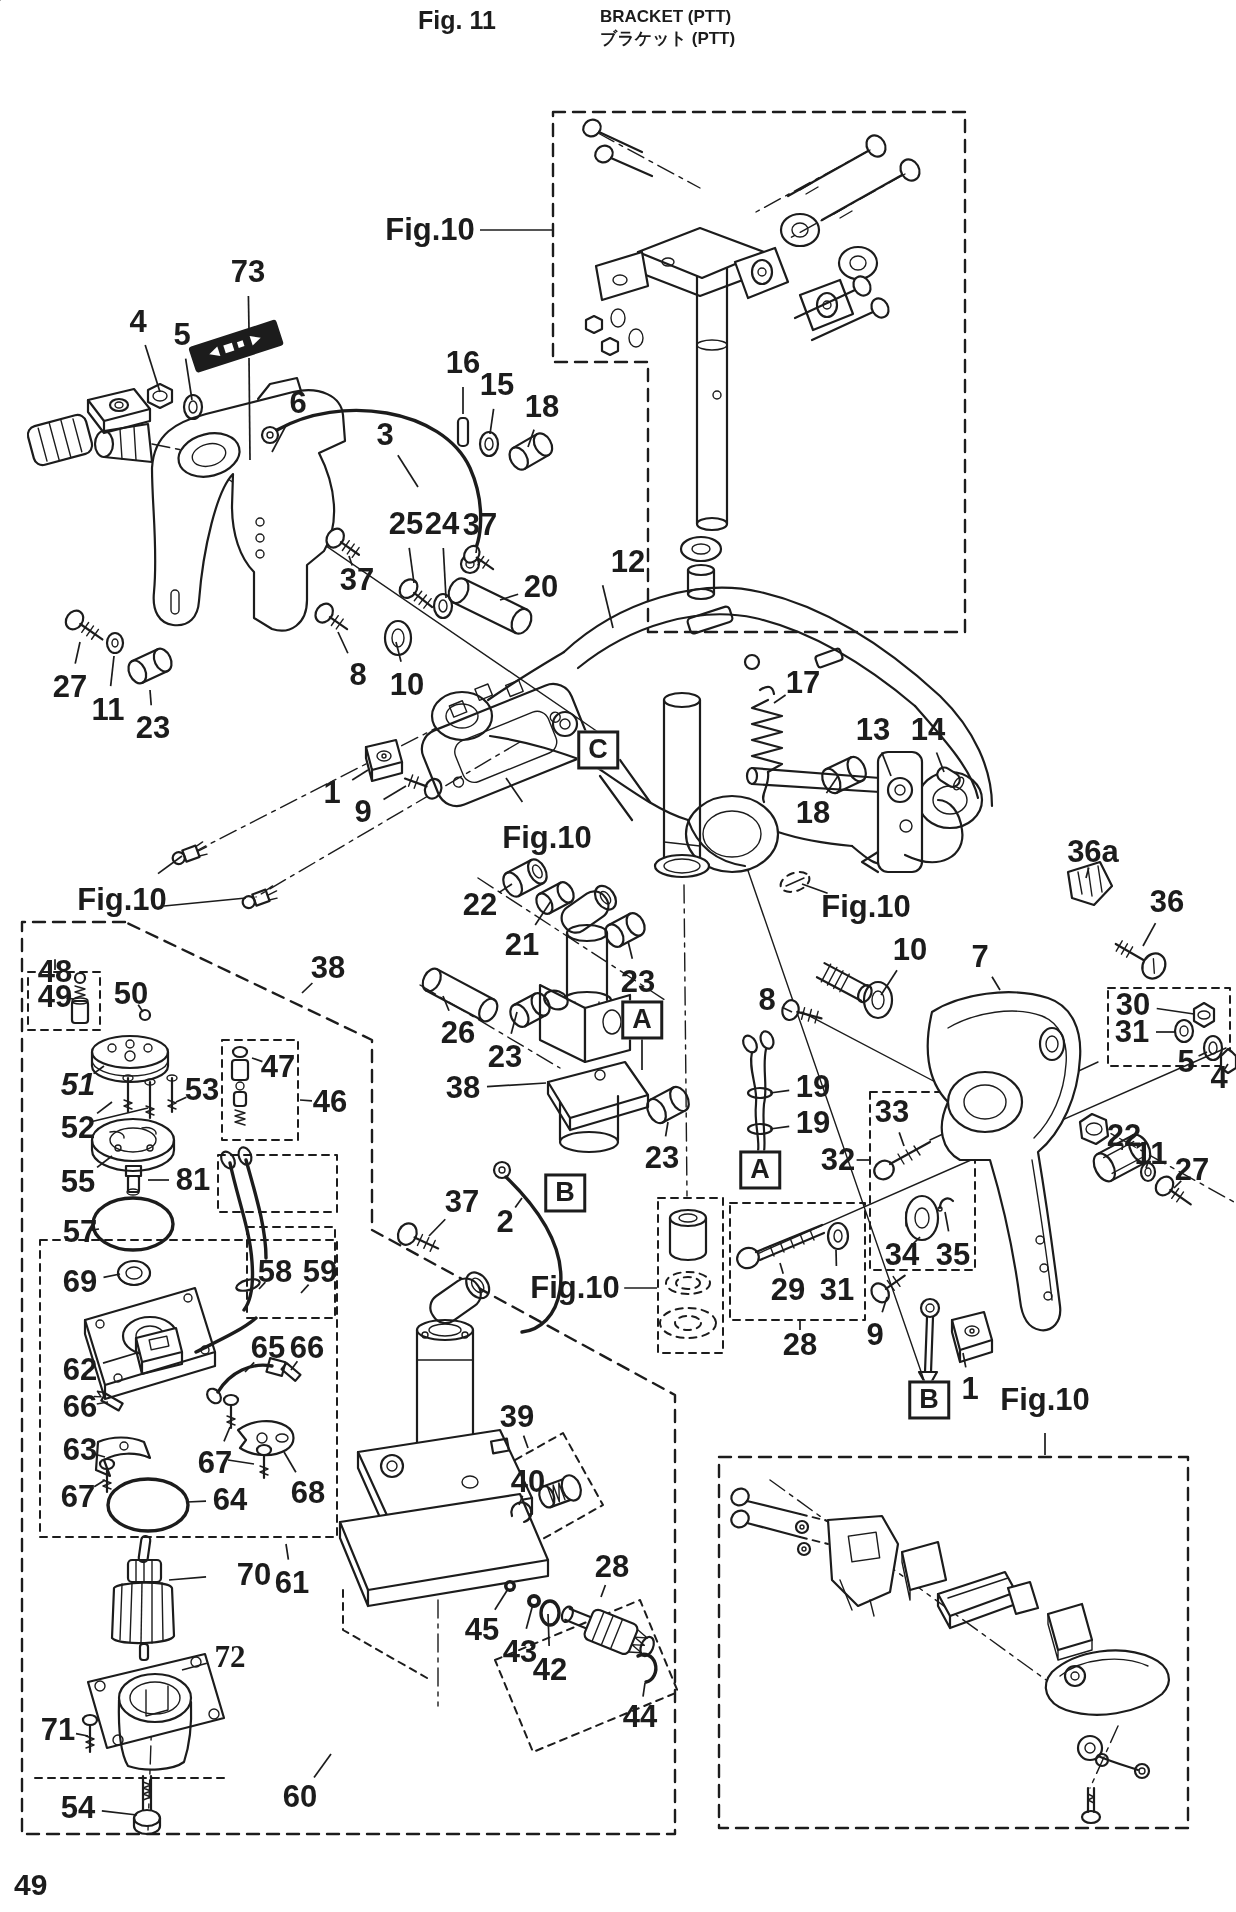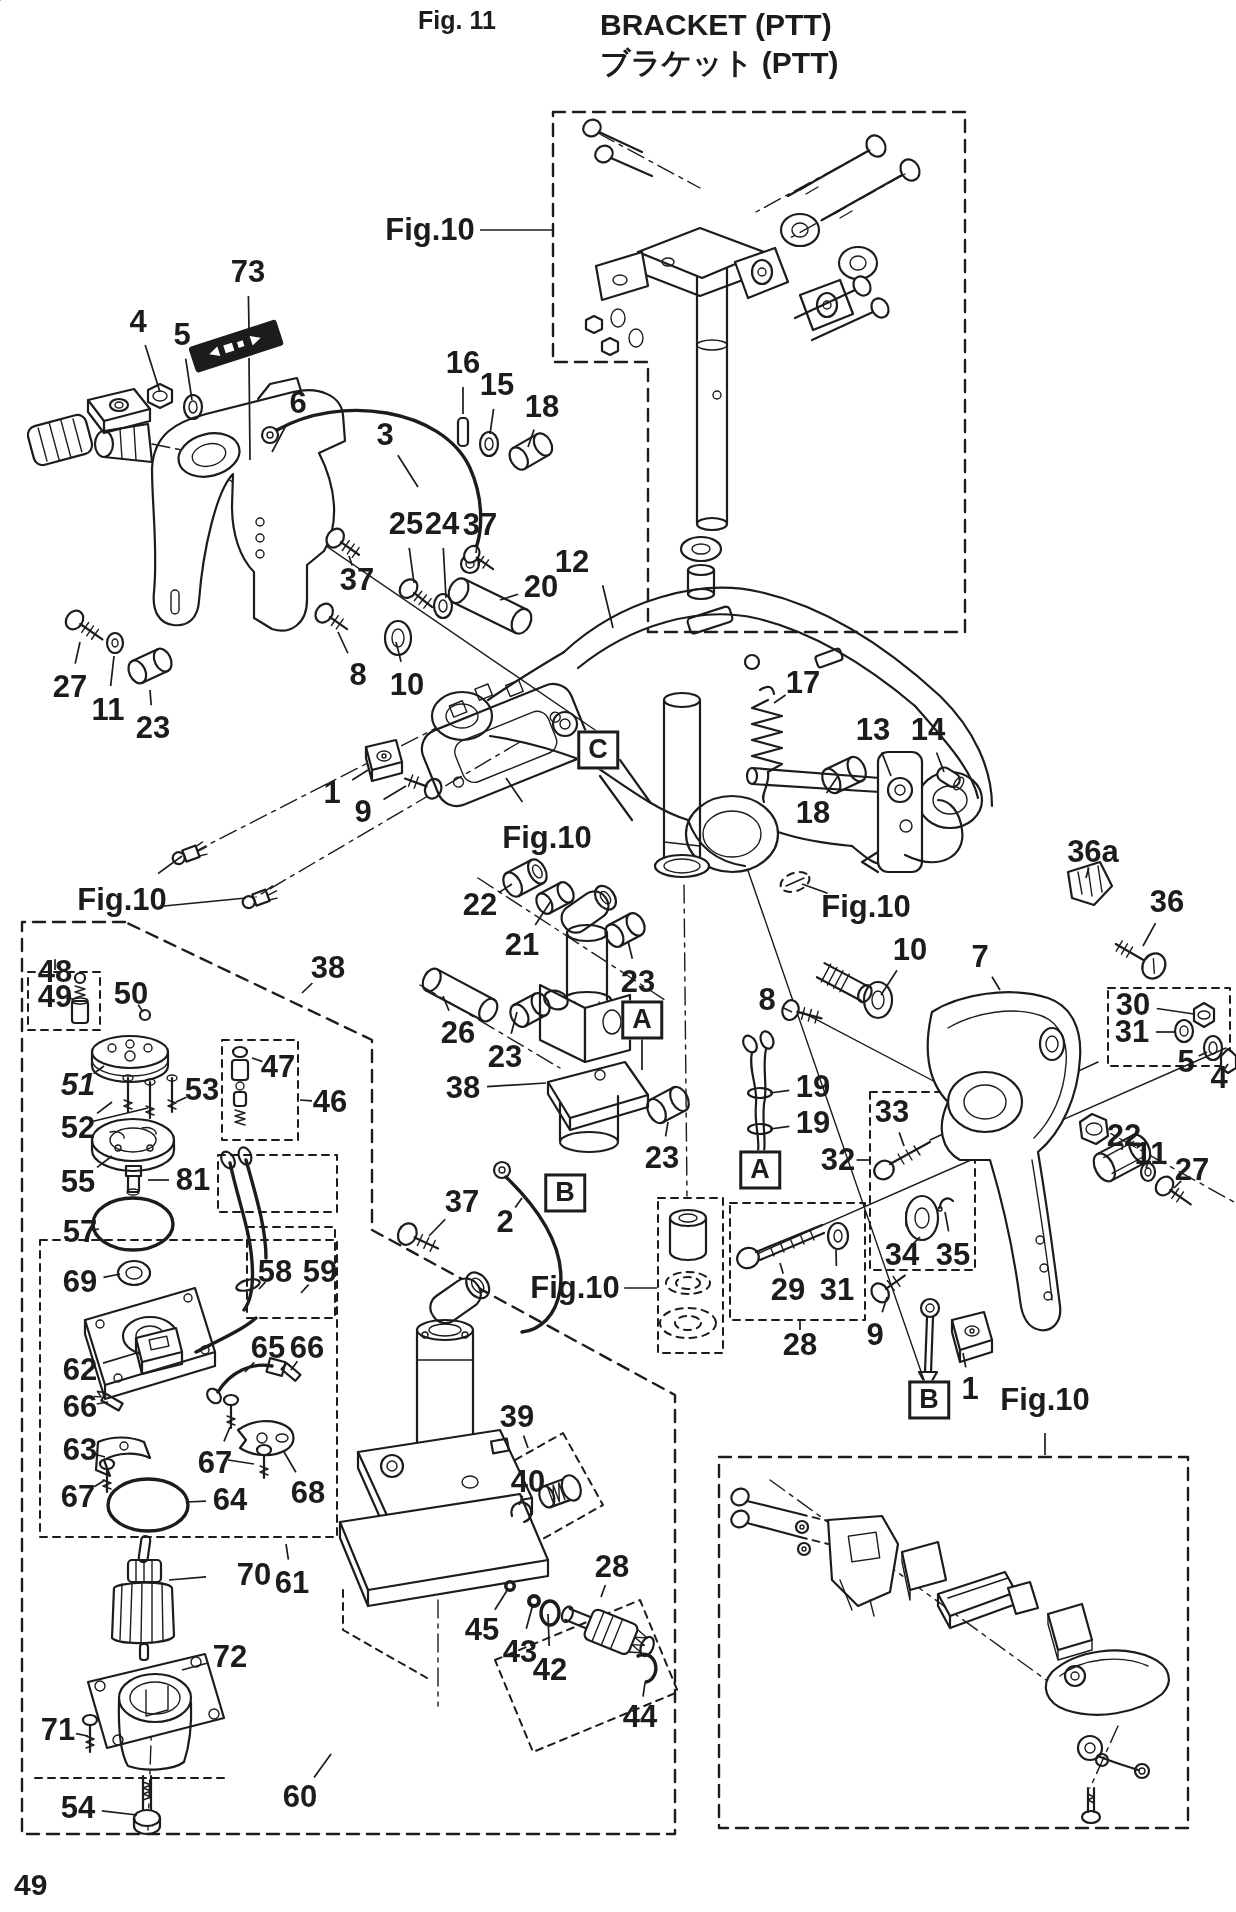--- a/index.html
+++ b/index.html
@@ -19,21 +19,21 @@
   .ldr{stroke:var(--ink);stroke-width:1.7;fill:none;}
   
   .plabel{position:absolute;transform:translate(-50%,-50%);font-weight:bold;font-size:31px;
           color:var(--ink);white-space:nowrap;letter-spacing:0px;}
   .figref{position:absolute;transform:translate(-50%,-50%);font-weight:bold;font-size:31px;
           color:var(--ink);white-space:nowrap;}
   .letter{position:absolute;transform:translate(-50%,-50%);font-weight:bold;font-size:27px;
           color:var(--ink);border:3px solid var(--ink);background:var(--paper);
           padding:1px 8px;line-height:1.15;}
   .hdr{position:absolute;top:6px;left:418px;font-weight:bold;font-size:25px;color:var(--ink);}
-  .hdr2{position:absolute;top:6px;left:600px;font-weight:bold;font-size:30px;color:var(--ink);line-height:1.28;}
+  .hdr2{position:absolute;top:6px;left:600px;font-weight:bold;font-size:17px;color:var(--ink);line-height:1.28;}
   .pageno{position:absolute;left:14px;top:1868px;font-weight:bold;font-size:30px;color:var(--ink);}
 </style>
 </head>
 <body>
 
 <div class="canvas">
 
 <svg id="art" width="1236" height="1912" viewBox="0 0 1236 1912">
 
   <g>
@@ -999,21 +999,21 @@
       <div class="plabel" style="left: 248px; top: 272px;">73</div>
       <div class="plabel" style="left: 298px; top: 403px;">6</div>
       <div class="plabel" style="left: 385px; top: 435px;">3</div>
       <div class="plabel" style="left: 463px; top: 363px;">16</div>
       <div class="plabel" style="left: 497px; top: 385px;">15</div>
       <div class="plabel" style="left: 542px; top: 407px;">18</div>
       <div class="plabel" style="left: 406px; top: 524px;">25</div>
       <div class="plabel" style="left: 442px; top: 524px;">24</div>
       <div class="plabel" style="left: 480px; top: 525px;">37</div>
       <div class="plabel" style="left: 541px; top: 587px;">20</div>
-      <div class="plabel" style="left: 572px; top: 562px;">12</div>
+      <div class="plabel" style="left: 628px; top: 562px;">12</div>
       <div class="plabel" style="left: 803px; top: 683px;">17</div>
       <div class="plabel" style="left: 357px; top: 580px;">37</div>
       <div class="plabel" style="left: 70px; top: 687px;">27</div>
       <div class="plabel" style="left: 108px; top: 710px;">11</div>
       <div class="plabel" style="left: 153px; top: 728px;">23</div>
       <div class="plabel" style="left: 358px; top: 675px;">8</div>
       <div class="plabel" style="left: 407px; top: 685px;">10</div>
       <div class="plabel" style="left: 332px; top: 793px;">1</div>
       <div class="plabel" style="left: 363px; top: 812px;">9</div>
       <div class="plabel" style="left: 873px; top: 730px;">13</div>
@@ -1070,21 +1070,21 @@
       <div class="plabel" style="left: 80px; top: 1407px;">66</div>
       <div class="plabel" style="left: 80px; top: 1450px; text-align: right;">63</div>
       <div class="plabel" style="left: 78px; top: 1497px;">67</div>
       <div class="plabel" style="left: 268px; top: 1348px;">65</div>
       <div class="plabel" style="left: 307px; top: 1348px;">66</div>
       <div class="plabel" style="left: 215px; top: 1463px;">67</div>
       <div class="plabel" style="left: 308px; top: 1493px;">68</div>
       <div class="plabel" style="left: 230px; top: 1500px;">64</div>
       <div class="plabel" style="left: 230px; top: 1575px; margin-left: 24px;">70</div>
       <div class="plabel" style="left: 292px; top: 1583px;">61</div>
-      <div class="plabel" style="left: 230px; top: 1657px;">72</div>
+      <div class="plabel" style="left: 230px; top: 1657px; font-family: Liberation Serif, serif;">72</div>
       <div class="plabel" style="left: 58px; top: 1730px;">71</div>
       <div class="plabel" style="left: 78px; top: 1808px;">54</div>
       <div class="plabel" style="left: 300px; top: 1797px;">60</div>
       <div class="plabel" style="left: 517px; top: 1417px;">39</div>
       <div class="plabel" style="left: 528px; top: 1482px;">40</div>
       <div class="plabel" style="left: 612px; top: 1567px;">28</div>
       <div class="plabel" style="left: 482px; top: 1630px;">45</div>
       <div class="plabel" style="left: 520px; top: 1652px;">43</div>
       <div class="plabel" style="left: 550px; top: 1670px;">42</div>
       <div class="plabel" style="left: 640px; top: 1717px;">44</div>

